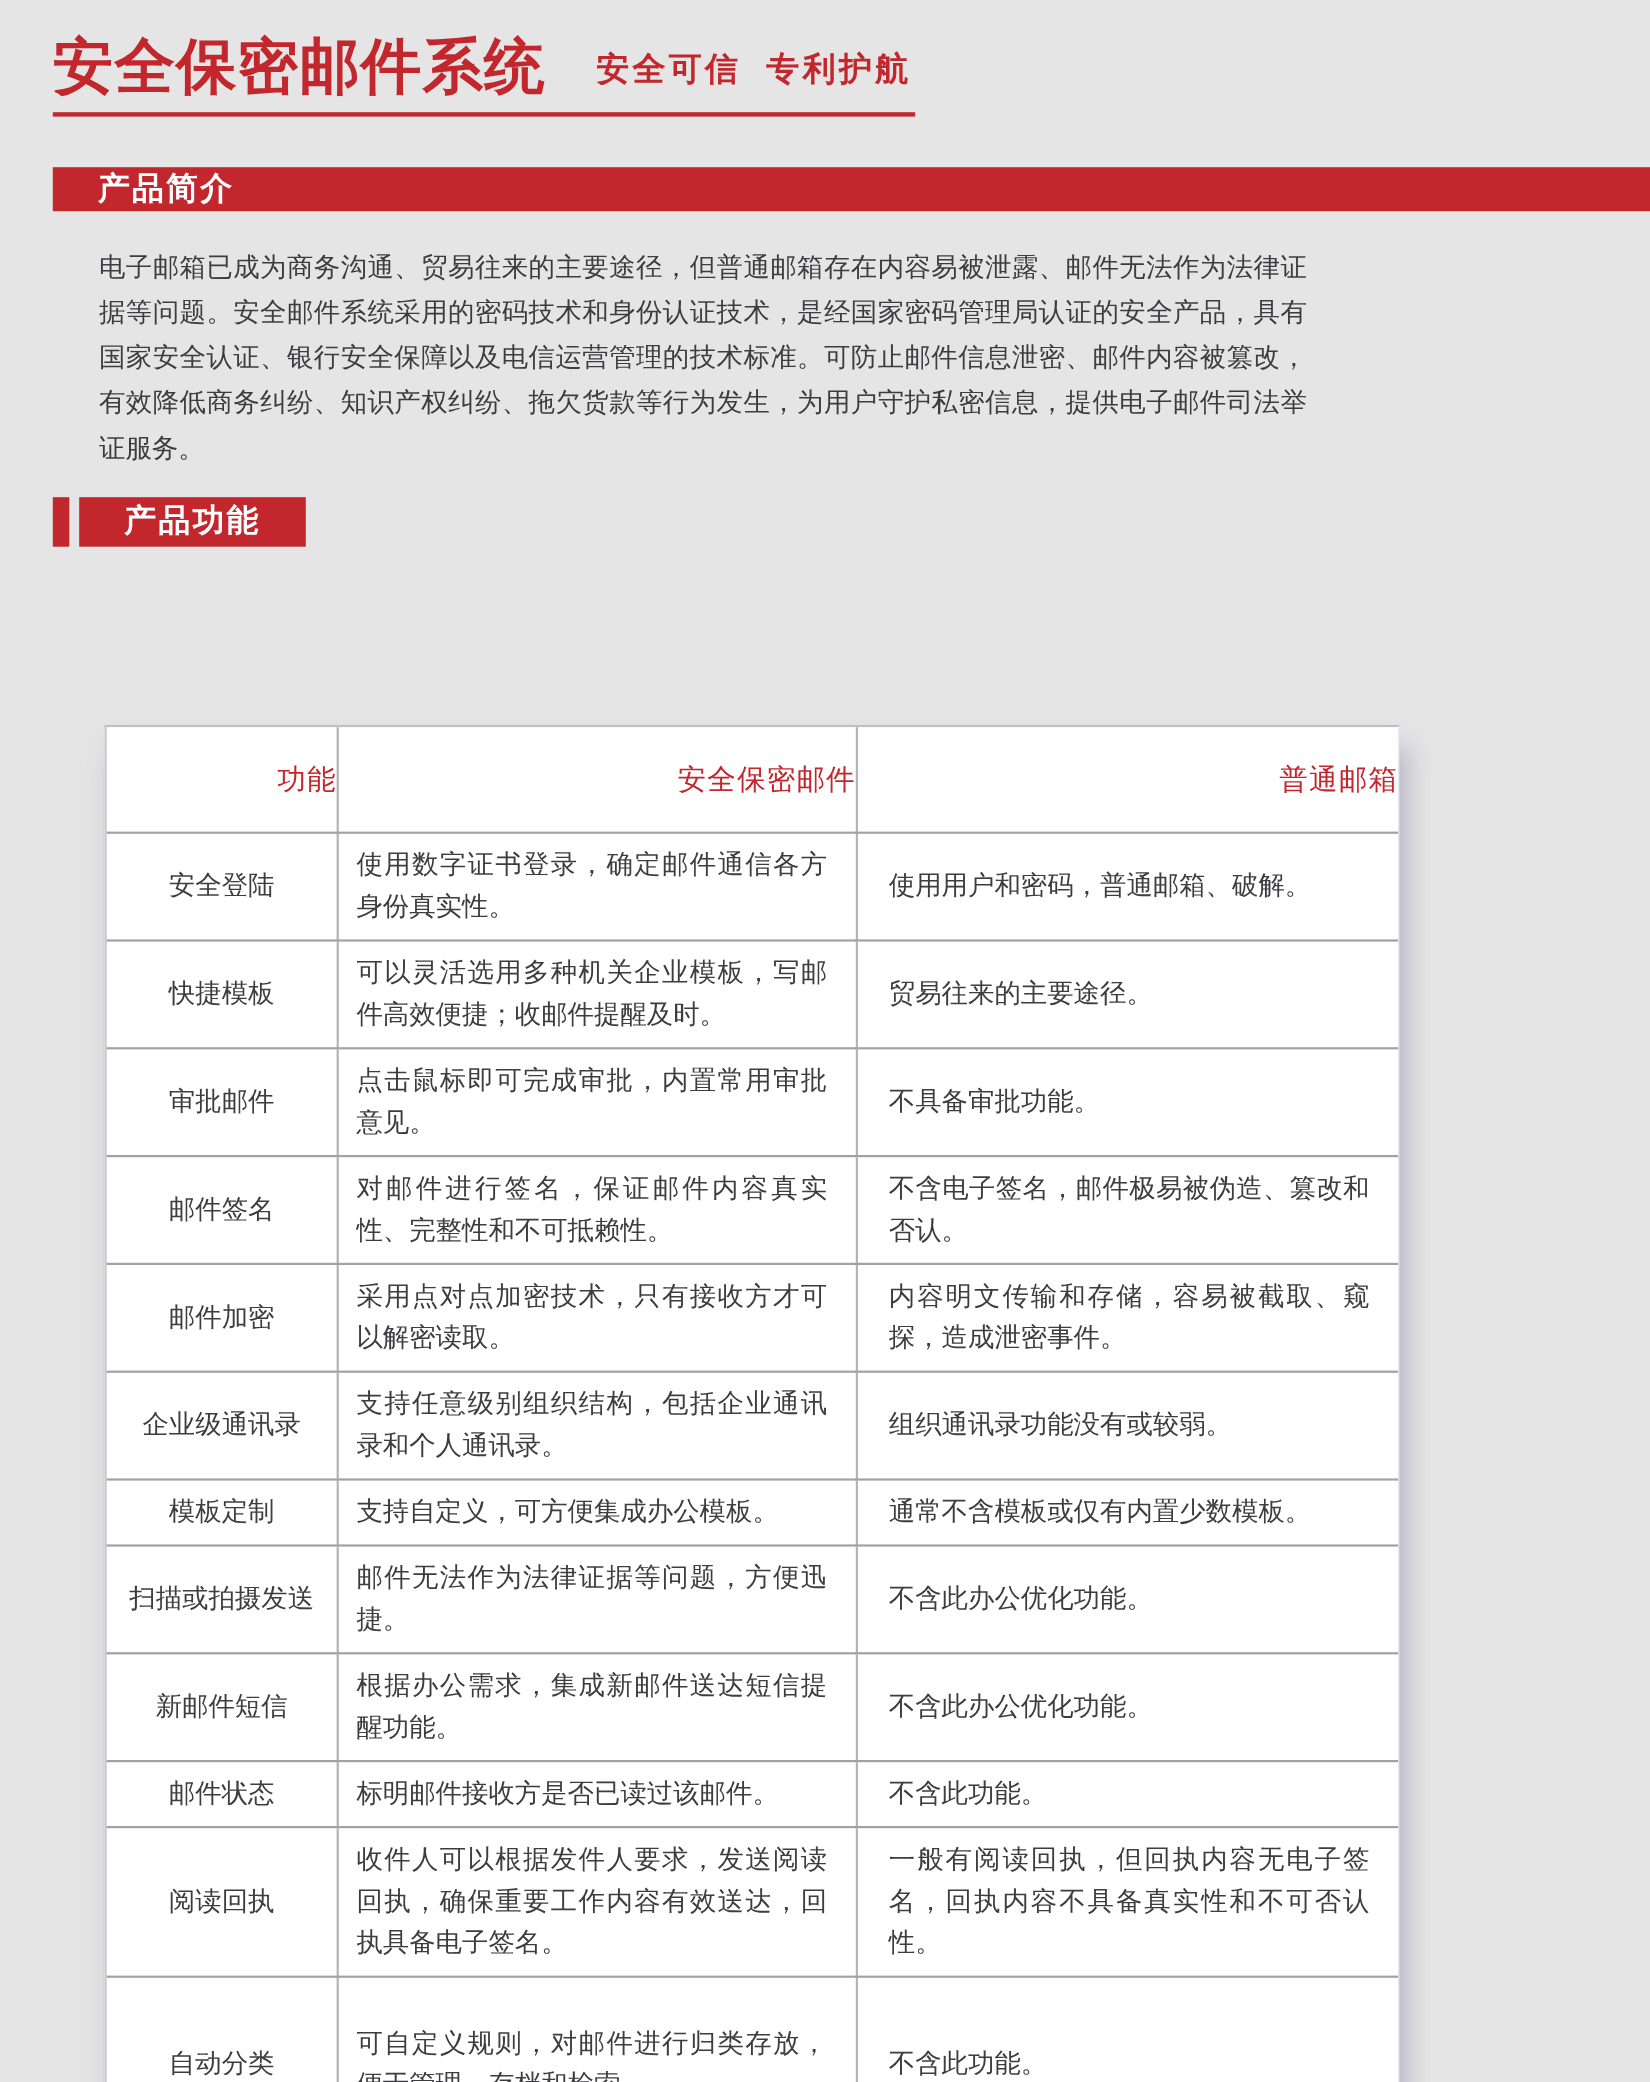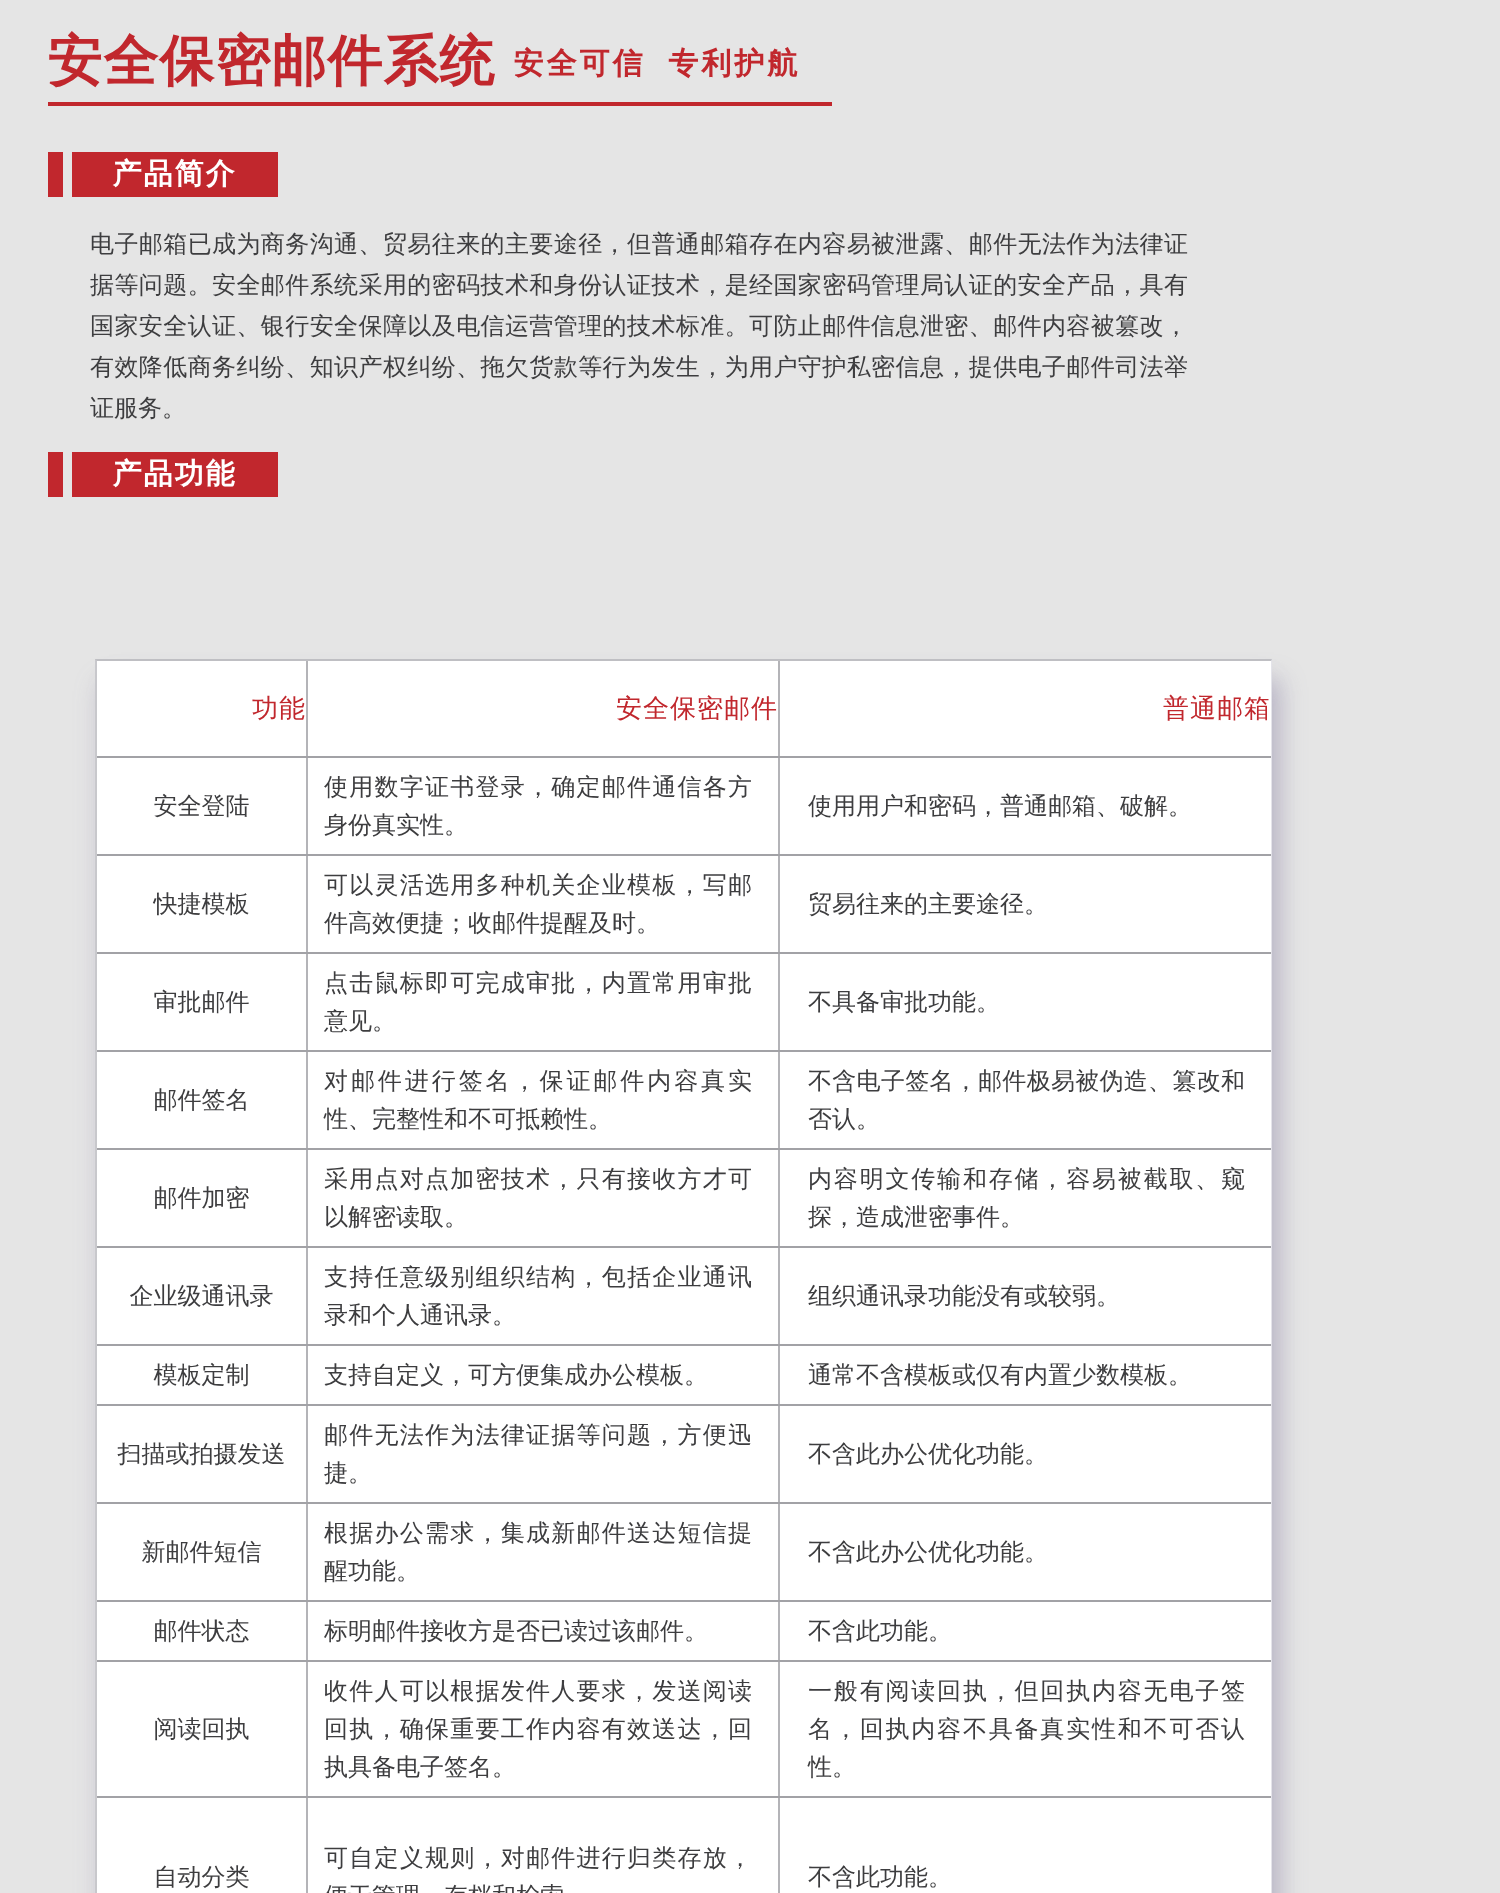--- a/index.html
+++ b/index.html
@@ -31,21 +31,21 @@
     font-size:55px;
     font-weight:bold;
     letter-spacing:1px;
     line-height:1.1;
   }
   .sub-title{
     color:var(--red);
     font-size:30px;
     font-weight:bold;
     letter-spacing:3px;
-    margin-left:18px;
+    margin-left:46px;
     padding-bottom:7px;
     white-space:pre;
   }
   .title-underline{
     width:784px;
     height:4px;
     background:var(--red);
     margin-top:11px;
   }
 
@@ -61,21 +61,21 @@
   .section-label{
     background:var(--red);
     color:#ffffff;
     font-size:29px;
     font-weight:bold;
     letter-spacing:2px;
     display:flex;
     align-items:center;
     padding:0 41px;
   }
-  .intro-header{margin-top:46px;}
+  .intro-header{margin-top:46px;flex-direction:column;}
   .features-header{margin-top:24px;font-family:Liberation Mono, monospace;}
 
   
   .intro-text{
     margin:26px 0 0 90px;
     width:1098px;
     font-size:24px;
     line-height:41px;
     text-align:justify;
     color:var(--ink);

